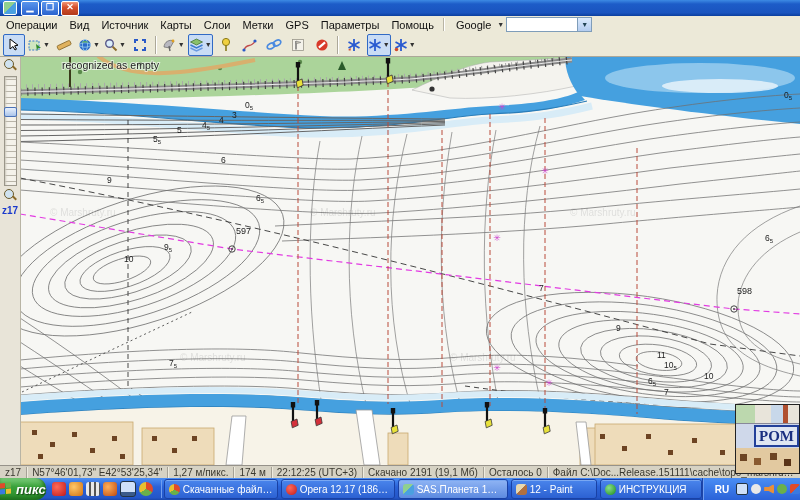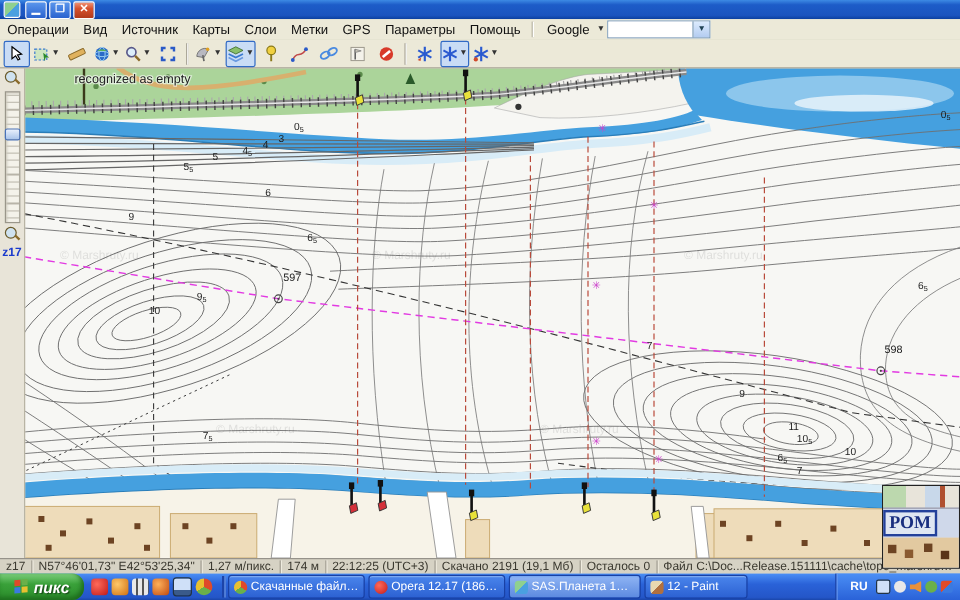--- a/index.html
+++ b/index.html
@@ -52,21 +52,21 @@
   .ct2{fill:none;stroke:#7a7a7a;stroke-width:0.7;}
 
   
   #statusbar{position:absolute;left:0;top:465px;width:800px;height:13px;background:#d6d2c4;border-top:1px solid #96928a;display:flex;align-items:center;font-size:10px;color:#3a382f;z-index:20;}
   .sb-seg{padding:0 5px;border-right:1px solid #a5a195;box-shadow:1px 0 0 #efecdf;white-space:nowrap;overflow:hidden;}
   .sb-seg.file{flex:1;border-right:none;text-overflow:ellipsis;}
 
   
   #inset{position:absolute;left:735px;top:404px;width:63px;height:68px;border:1px solid #222;background:#dde6ee;z-index:30;display:flex;flex-direction:column;}
   #inset .strip-top{height:18px;background:linear-gradient(90deg,#bcd8ae 0 30%,#e8e4da 30% 55%,#c8d8ea 55% 75%,#b05030 75% 82%,#e8e4da 82% 100%);border-bottom:1px solid #889;}
-  #inset .strip-mid{height:24px;background:#cfd8ea;display:flex;align-items:center;justify-content:flex-start;}
+  #inset .strip-mid{height:24px;background:#cfd8ea;display:flex;align-items:center;justify-content:flex-end;}
   #inset .rom-box{border:2px solid #23409a;background:#dfe6f2;padding:0 3px;font-family:"Liberation Serif",serif;font-weight:bold;font-size:15px;color:#1a2f80;line-height:18px;}
   #inset .strip-bot{flex:1;background:#e2c9a0;position:relative;}
   #inset .b{position:absolute;width:7px;height:7px;background:#6d4423;}
 
   
   #taskbar{position:absolute;left:0;top:478px;width:800px;height:22px;background:linear-gradient(180deg,#4a8ef5 0%,#2a62d8 40%,#2456c8 90%,#1a46aa 100%);display:flex;align-items:center;z-index:40;}
   #start-btn{height:22px;width:70px;background:linear-gradient(180deg,#7ed07e 0%,#3aa13a 40%,#2d8f2d 90%);border-radius:0 10px 10px 0;display:flex;align-items:center;justify-content:center;gap:4px;color:#fff;font-weight:bold;font-style:italic;font-size:13px;text-shadow:1px 1px 1px #154515;box-shadow:inset -2px -2px 4px #1c6a1c;}
   .winflag{width:12px;height:12px;display:grid;grid-template-columns:5px 5px;grid-template-rows:5px 5px;gap:1px;transform:skewY(-5deg);}
   .winflag i{display:block;}
   #quick-launch{display:flex;align-items:center;gap:3px;padding:0 6px;}
@@ -548,20 +548,24 @@
       <span class="task-label">Opera 12.17 (1863): ...</span>
     </div>
     <div class="task-btn active" style="width:100px;">
       <span class="ticon" style="background:linear-gradient(135deg,#8fd08f 0 50%,#4aa0e0 50% 100%);"></span>
       <span class="task-label">SAS.Планета 15111...</span>
     </div>
     <div class="task-btn" style="width:76px;">
       <span class="ticon" style="background:linear-gradient(135deg,#e8d8b0 0 50%,#b07040 50% 100%);"></span>
       <span class="task-label">12 - Paint</span>
     </div>
+    <div class="task-btn" style="width:92px;">
+      <span class="ticon" style="background:radial-gradient(circle at 35% 35%,#8ae08a,#1a8a1a);border-radius:50%;"></span>
+      <span class="task-label">ИНСТРУКЦИЯ</span>
+    </div>
   </div>
   <div id="tray">
     <span id="lang-ind">RU</span>
     <span class="tray-ico" style="background:#cfe0f8;border:1px solid #234;"></span>
     <span class="tray-ico" style="background:#e8e8e8;border-radius:50%;"></span>
     <span class="tray-ico" style="background:#e8903a;clip-path:polygon(0 30%,45% 30%,100% 0,100% 100%,45% 70%,0 70%);"></span>
     <span class="tray-ico" style="background:#6ab04a;border-radius:50%;"></span>
     <span class="tray-ico" style="background:linear-gradient(135deg,#e04a2a 0 50%,#3a7ae0 50% 100%);"></span>
 
   </div>

